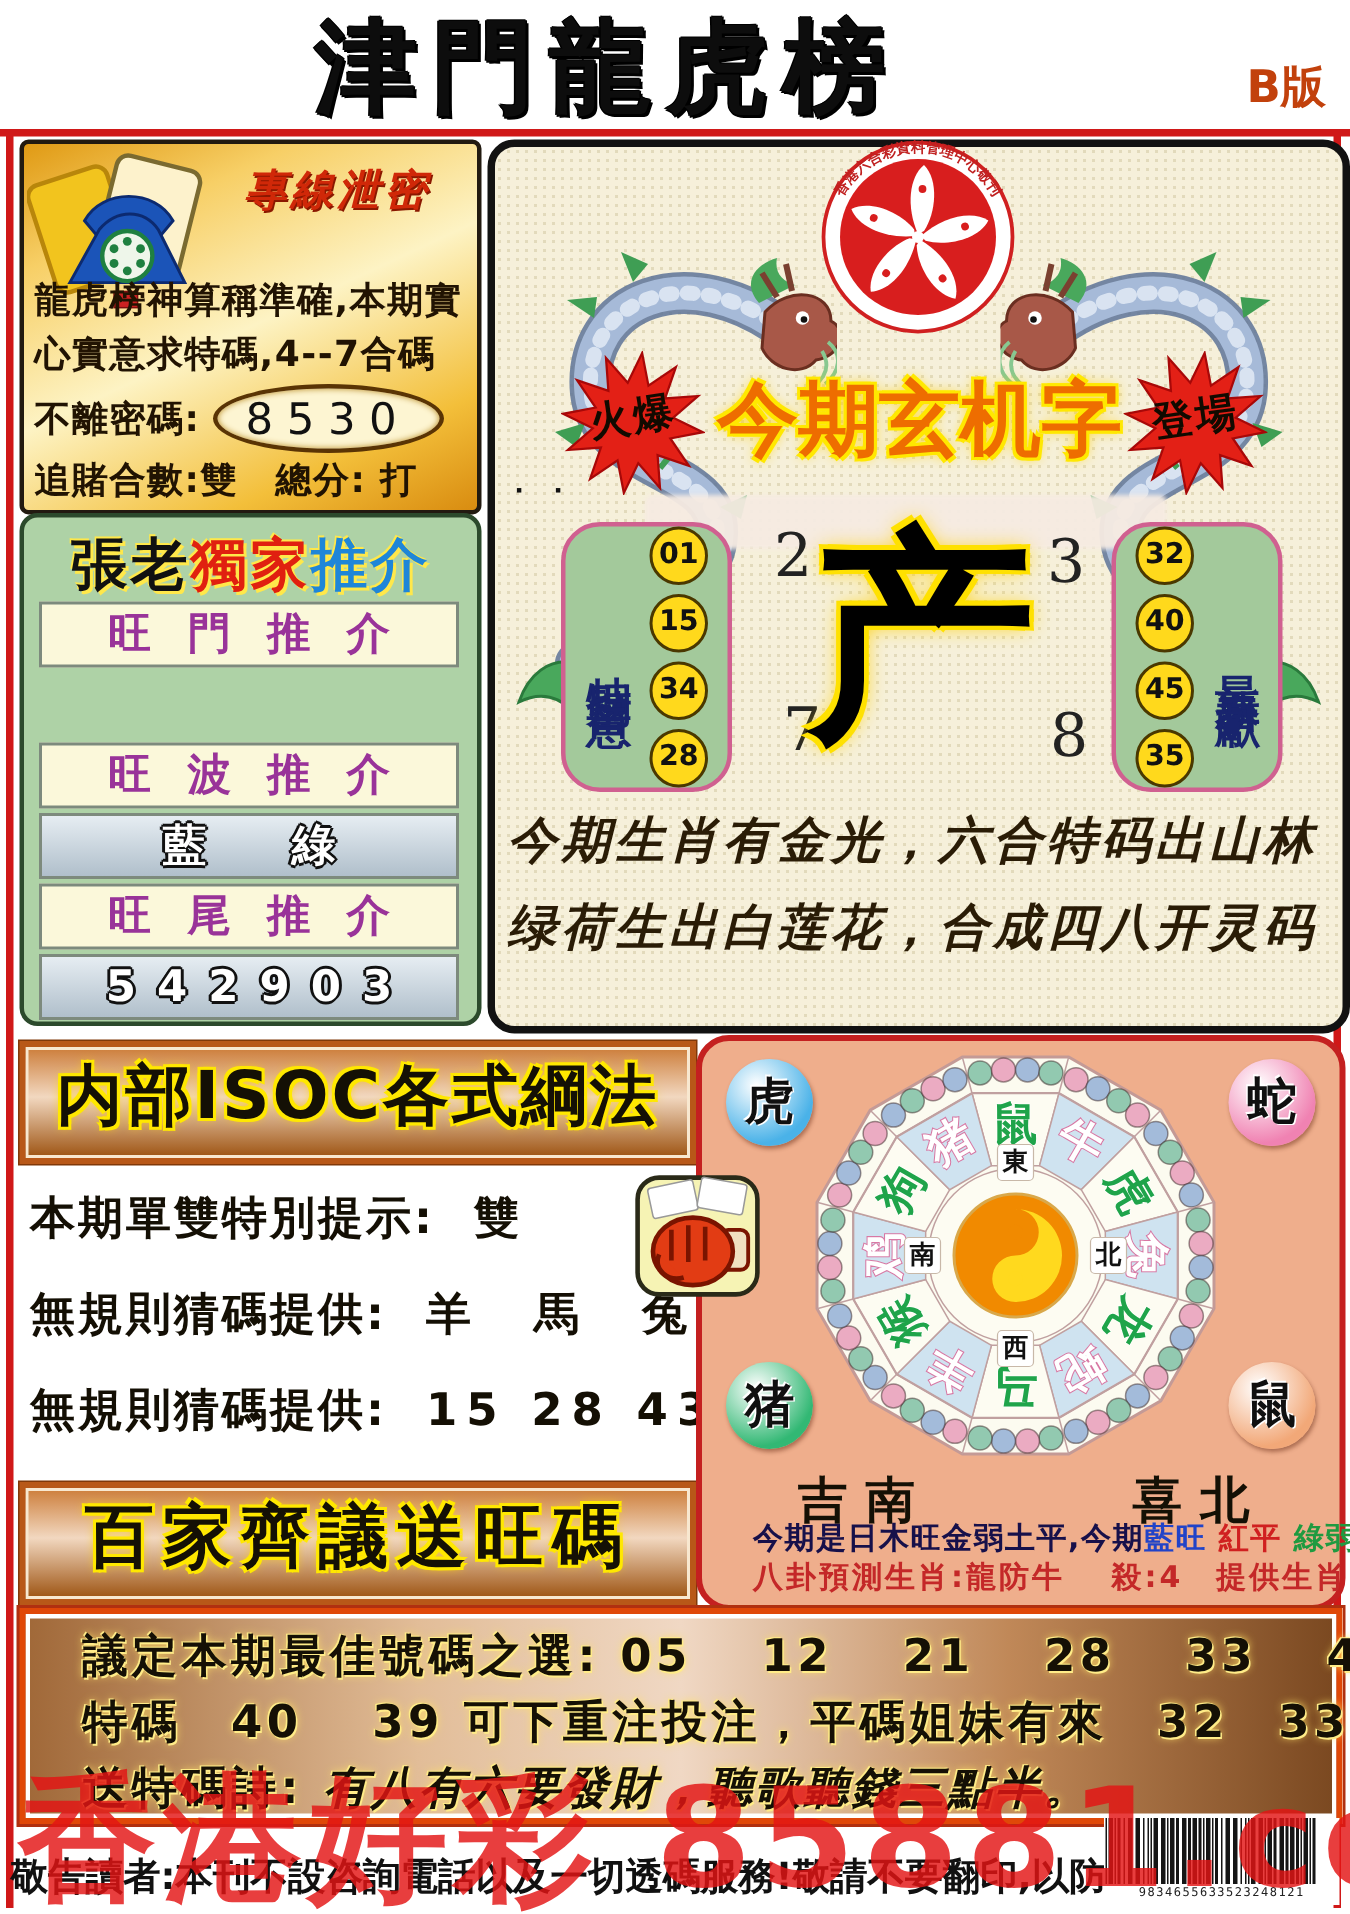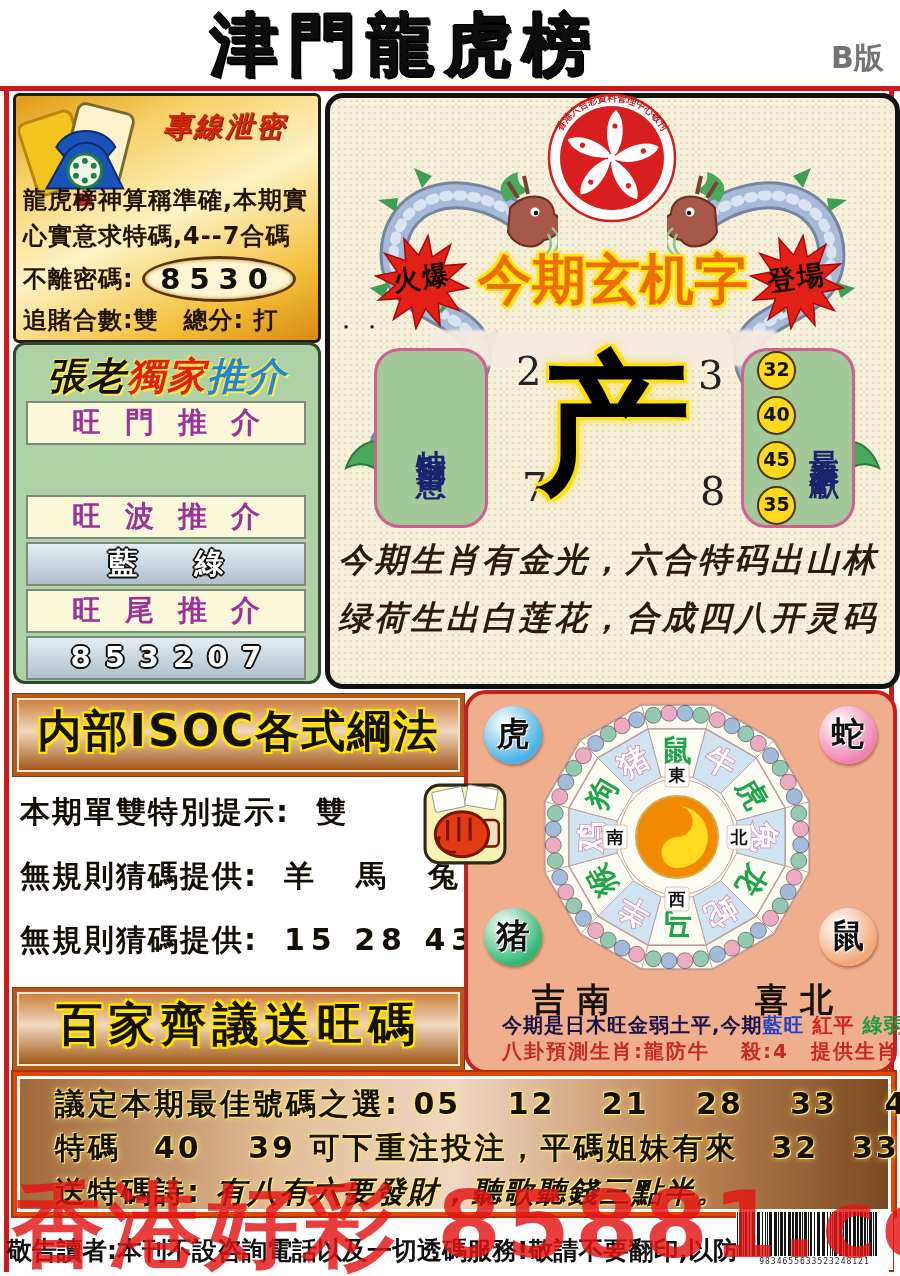--- a/index.html
+++ b/index.html
@@ -3,48 +3,48 @@
 <meta charset="utf-8">
 <style>
   html,body{margin:0;padding:0;background:#fff;}
   #page{position:relative;width:900px;height:1276px;overflow:hidden;background:#ffffff;
         font-family:"DejaVu Sans","Liberation Sans",sans-serif;}
   .abs{position:absolute;}
 
   
   #title{left:0;top:0;width:810px;text-align:center;font-size:68px;font-weight:900;color:#0d0d0d;
          letter-spacing:10px;text-shadow:1px 0 #000,-1px 0 #000,0 1px #000,0 -1px #000,2px 2px 0 #000;}
-  #edition{left:831px;top:38px;font-size:30px;font-weight:900;color:#737373;}
+  #edition{left:831px;top:38px;font-size:30px;font-weight:900;color:#c2410c;}
 
   
   .frame{background:#d01818;z-index:1;}
   #frame-top{left:0;top:86px;width:900px;height:5px;}
   #frame-left{left:4px;top:86px;width:5px;height:1186px;}
   #frame-right{left:889px;top:86px;width:5px;height:1186px;}
 
   
   #hotline{left:13px;top:93px;width:302px;height:244px;border:3px solid #221a10;border-radius:6px;
            background:linear-gradient(155deg,#e09a14 0%,#f7cf66 22%,#fdf3c4 50%,#f3bf3a 80%,#d98c10 100%);z-index:2;}
   #hotline-header{left:120px;top:12px;width:178px;text-align:center;font-size:28px;font-weight:900;
       color:#d02808;font-family:"DejaVu Serif","Liberation Serif",serif;font-style:italic;letter-spacing:3px;
       text-shadow:1px 1px 0 #8a1800;}
   .hl-line{left:7px;font-size:24px;font-weight:900;color:#211302;letter-spacing:1px;white-space:nowrap;}
   #hl1{top:88px;}
   #hl2{top:124px;}
   #hl3{top:160px;display:flex;align-items:center;gap:8px;}
   #hl4{top:208px;}
   #secret-oval{display:inline-block;width:148px;height:40px;border:3px solid #5a3404;border-radius:50%;
-      background:#fdf5d2;text-align:center;line-height:40px;font-size:29px;font-weight:700;color:#111;
+      background:#fdf5d2;text-align:center;line-height:40px;font-size:29px;font-weight:400;color:#111;
       letter-spacing:9px;box-shadow:inset 0 0 4px #b98a20;}
 
   
   #zhang{left:13px;top:342px;width:302px;height:336px;border:3px solid #2c4a2c;border-radius:12px;
          background:#aed2a6;z-index:2;}
   #zhang-header{left:0;top:6px;width:100%;text-align:center;font-size:38px;font-weight:900;letter-spacing:2px;
-      text-shadow:2px 2px 0 #ffe84a,-1px -1px 0 #ffe84a;font-style:italic;}
+      text-shadow:2px 2px 0 #ffe84a,-1px -1px 0 #ffe84a;}
   #zhang-header .hb{color:#111;}
   #zhang-header .hr{color:#e02010;}
   #zhang-header .hc{color:#1f86d8;}
   .zrow{left:10px;width:276px;height:40px;border:2px solid #7d8a7d;text-align:center;line-height:38px;
         font-weight:900;white-space:nowrap;overflow:hidden;}
   .zrow.lab{background:#fbf8da;color:#993399;font-size:29px;letter-spacing:24px;text-indent:24px;}
   .zrow.val{background:linear-gradient(180deg,#e6edf2 0%,#b0bfcb 100%);color:#fff;font-size:29px;letter-spacing:14px;text-indent:14px;
         text-shadow:-2px 0 #111,2px 0 #111,0 -2px #111,0 2px #111,-1px -1px #111,1px 1px #111,1px -1px #111,-1px 1px #111;}
   #zr0{top:56px;} #zr1{top:103px;} #zr2{top:150px;} #zr3{top:197px;} #zr4{top:244px;} #zr5{top:291px;}
 
@@ -170,21 +170,21 @@
   </div>
 
   <div class="abs" id="zhang">
     <div class="abs" id="zhang-header">
       <span class="hb">張老</span><span class="hr">獨家</span><span class="hc">推介</span>
     </div>
     <div class="abs zrow lab" id="zr0">旺門推介</div>
     <div class="abs zrow lab" id="zr2">旺波推介</div>
     <div class="abs zrow val" id="zr3">藍　綠</div>
     <div class="abs zrow lab" id="zr4">旺尾推介</div>
-    <div class="abs zrow val" id="zr5">853207</div>
+    <div class="abs zrow val" id="zr5">542903</div>
   </div>
 
   <div class="abs" id="mystery">
 
     <svg class="abs dragon" id="dragon-left" viewBox="0 0 228 330">
       <path d="M196,72 C128,20 58,50 64,112 C70,166 150,160 148,206 C146,250 92,246 54,292" fill="none" stroke="#5d7398" stroke-width="28" stroke-linecap="round" opacity="0.85"></path>
       <path d="M196,72 C128,20 58,50 64,112 C70,166 150,160 148,206 C146,250 92,246 54,292" fill="none" stroke="#a6bad8" stroke-width="22" stroke-linecap="round"></path>
       <path d="M196,72 C128,20 58,50 64,112 C70,166 150,160 148,206 C146,250 92,246 54,292" fill="none" stroke="#e6eef8" stroke-width="10" stroke-linecap="round" stroke-dasharray="4,10" opacity="0.8"></path>
       <path d="M92,38 l-8,-20 l18,8 z" fill="#3f9e54"></path>
       <path d="M66,62 l-18,-12 l20,-2 z" fill="#3f9e54"></path>
@@ -264,20 +264,26 @@
         </svg>
       <span>登場</span>
     </div>
 
     <div class="abs" id="headline">今期玄机字</div>
     <div class="abs" id="blur-band"></div>
     <div class="abs" id="mb-dots">．．</div>
 
     <div class="abs pill" id="pill-left">
       <div class="pill-title">特別留意</div>
+      <div class="pill-nums">
+        <div class="pnum">01</div>
+        <div class="pnum">15</div>
+        <div class="pnum">34</div>
+        <div class="pnum">28</div>
+      </div>
     </div>
     <div class="abs pill" id="pill-right">
       <div class="pill-nums">
         <div class="pnum">32</div>
         <div class="pnum">40</div>
         <div class="pnum">45</div>
         <div class="pnum">35</div>
       </div>
       <div class="pill-title">最新奉獻</div>
     </div>

